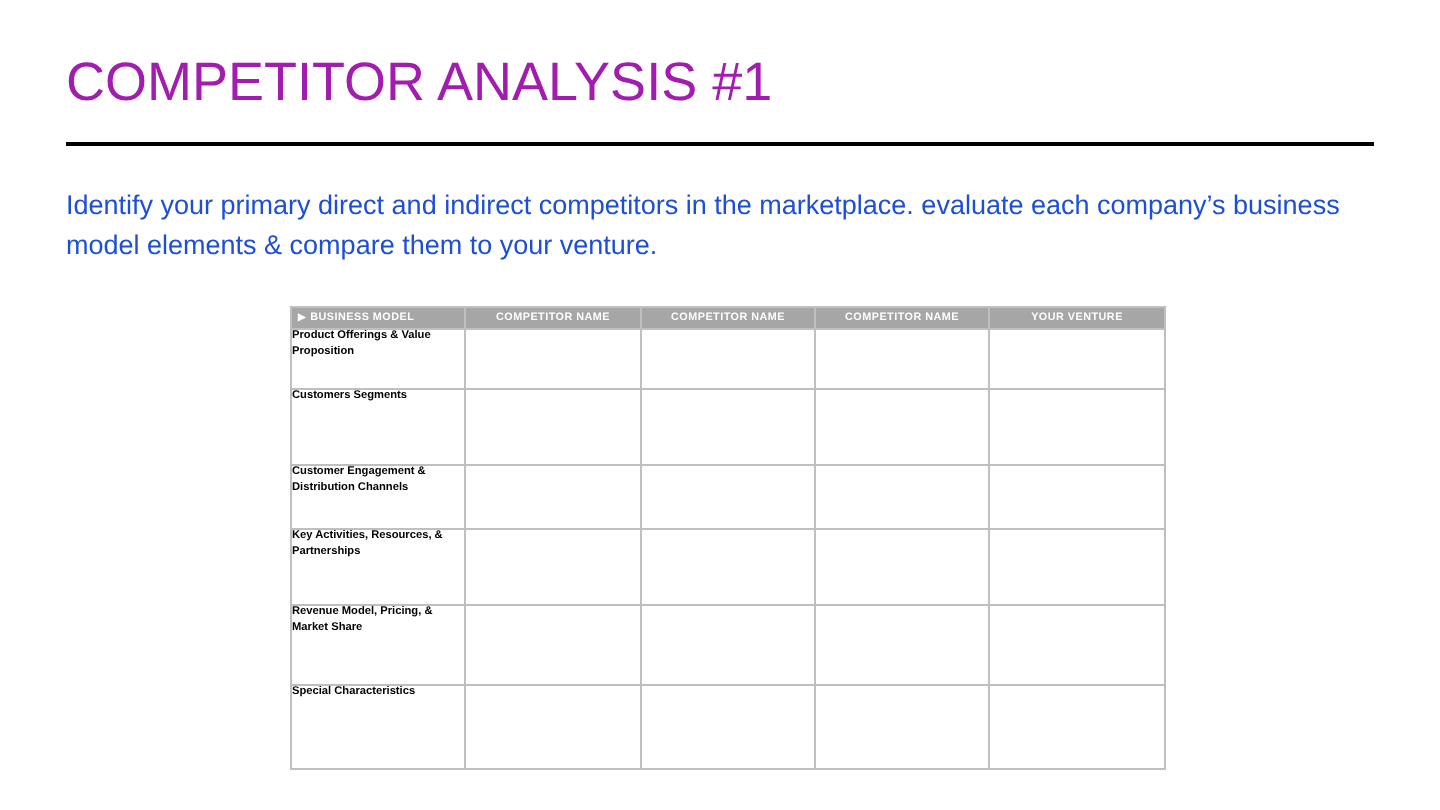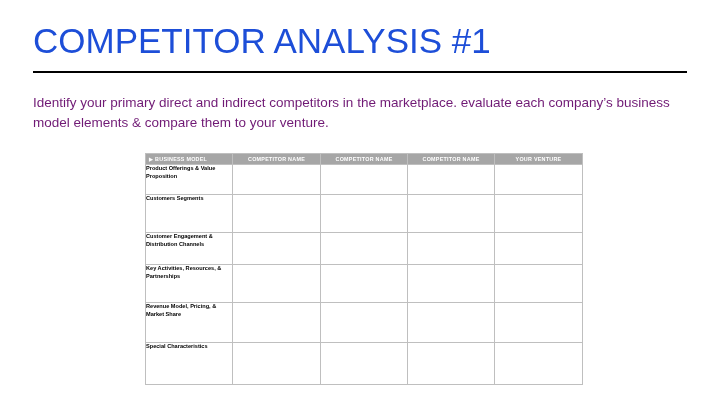--- a/index.html
+++ b/index.html
@@ -17,42 +17,42 @@
     position: relative;
     width: 720px;
     height: 405px;
     background: #ffffff;
     box-sizing: border-box;
   }
   .title {
     position: absolute;
     left: 33px;
     top: 24px;
-    font-size: 35px;
+    font-size: 27px;
     line-height: 34px;
-    color: #1d4ed8;
+    color: #a21caf;
     letter-spacing: 0px;
     white-space: nowrap;
   }
   .title-rule {
     position: absolute;
     left: 33px;
     top: 71px;
     width: 654px;
     height: 2px;
     background: #000000;
   }
   .subtitle {
     position: absolute;
     left: 33px;
     top: 93px;
     width: 650px;
     font-size: 13.5px;
     line-height: 20px;
-    color: #701a75;
+    color: #1d4ed8;
   }
   .table-wrap {
     position: absolute;
     left: 145px;
     top: 153px;
     width: 437px;
   }
   table.bm {
     border-collapse: collapse;
     table-layout: fixed;

